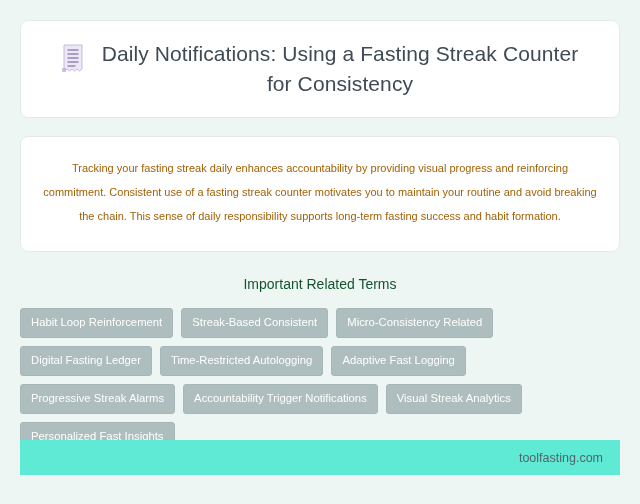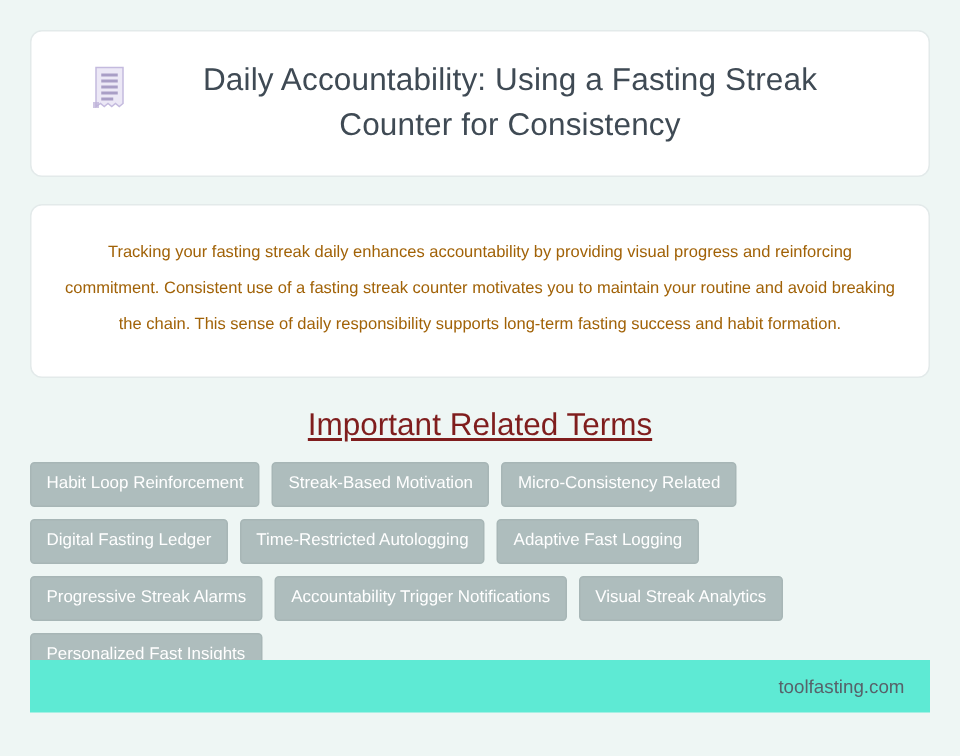--- a/index.html
+++ b/index.html
@@ -70,25 +70,24 @@
     margin: 0;
     font-size: 11px;
     line-height: 24px;
     color: #a16207;
     text-align: center;
   }
   
   .terms-heading {
     margin: 20px 0 0 0;
     text-align: center;
-    font-size: 21px;
+    font-size: 14px;
     font-weight: 400;
-    color: #7f1d1d;
+    color: #14532d;
     line-height: 24px;
-    text-decoration: underline;
   }
   .tag-list {
     margin-top: 12px;
     display: flex;
     flex-wrap: wrap;
     gap: 8px 8px;
     align-content: flex-start;
   }
   .tag {
     background: #aebdbd;
@@ -132,32 +131,32 @@
         <svg viewBox="0 0 26 30" width="26" height="30" aria-hidden="true">
           <path d="M4 1 H22 V25 L19.5 27 L17 25 L14.5 27 L12 25 L9.5 27 L7 25 L4 27 Z" fill="#ece8f6" stroke="#c4bade" stroke-width="1"></path>
           <rect x="7.5" y="5" width="11" height="2" fill="#a99ec6"></rect>
           <rect x="7.5" y="9" width="11" height="2" fill="#a99ec6"></rect>
           <rect x="7.5" y="13" width="11" height="2" fill="#a99ec6"></rect>
           <rect x="7.5" y="17" width="11" height="2" fill="#a99ec6"></rect>
           <rect x="7.5" y="21" width="8" height="2" fill="#a99ec6"></rect>
           <path d="M2 24 H6 V28 H2 Z" fill="#bdb2d8" opacity="0.75"></path>
         </svg>
       </span>
-      <h1 class="page-title">Daily Accountability: Using a Fasting Streak Counter for Consistency</h1>
+      <h1 class="page-title">Daily Notifications: Using a Fasting Streak Counter for Consistency</h1>
     </div>
   </div>
 
   <div class="body-card">
     <p class="body-text">Tracking your fasting streak daily enhances accountability by providing visual progress and reinforcing commitment. Consistent use of a fasting streak counter motivates you to maintain your routine and avoid breaking the chain. This sense of daily responsibility supports long-term fasting success and habit formation.</p>
   </div>
 
   <h2 class="terms-heading">Important Related Terms</h2>
   <div class="tag-list">
       <span class="tag">Habit Loop Reinforcement</span>
-      <span class="tag">Streak-Based Motivation</span>
+      <span class="tag">Streak-Based Consistent</span>
       <span class="tag">Micro-Consistency Related</span>
       <span class="tag">Digital Fasting Ledger</span>
       <span class="tag">Time-Restricted Autologging</span>
       <span class="tag">Adaptive Fast Logging</span>
       <span class="tag">Progressive Streak Alarms</span>
       <span class="tag">Accountability Trigger Notifications</span>
       <span class="tag">Visual Streak Analytics</span>
       <span class="tag">Personalized Fast Insights</span>
     </div>
 

